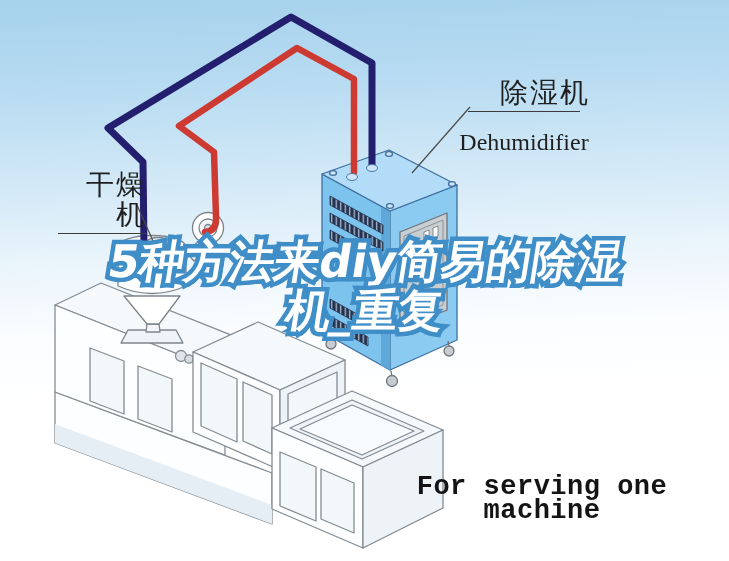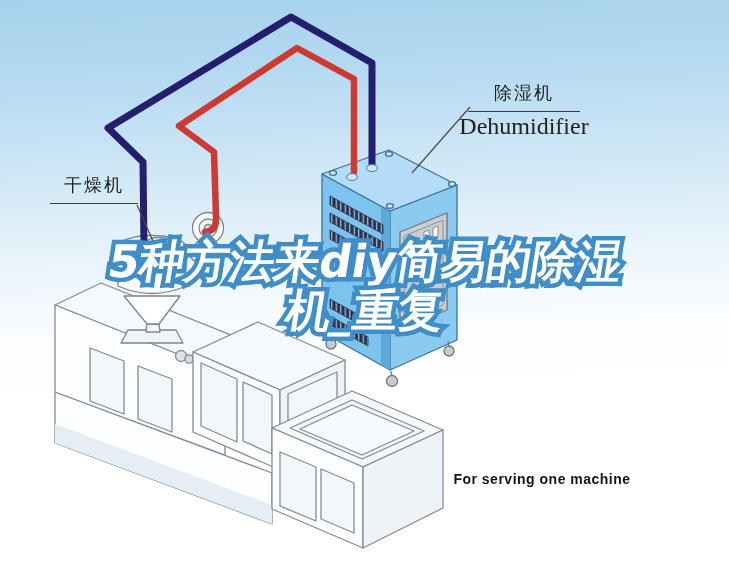--- a/index.html
+++ b/index.html
@@ -5,24 +5,24 @@
   html,body{margin:0;padding:0;}
   .screen{
     position:relative;width:729px;height:561px;overflow:hidden;
     background:linear-gradient(178deg,#a6d2ec 0%,#b5daf1 14%,#cfe7f6 30%,#e9f4fb 45%,#fbfdff 58%,#ffffff 70%,#ffffff 100%);
     font-family:"Liberation Sans",sans-serif;
   }
   svg.illu{position:absolute;left:0;top:0;}
 
   
   .part-label{position:absolute;text-align:center;color:#1f1f1f;}
-  .part-label .zh{display:block;font-size:18px;letter-spacing:2px;line-height:30px;font-weight:500;}
+  .part-label .zh{display:block;font-size:28px;letter-spacing:2px;line-height:30px;font-weight:500;text-align:right;}
   .part-label .rule{height:0;border-bottom:1.6px solid #3b3b3b;margin-top:3px;}
-  .part-label .en{display:block;font-family:"Liberation Serif",serif;font-size:23px;line-height:27px;margin-top:1px;}
-  .hopper-label{left:50px;top:170px;width:88px;}
+  .part-label .en{display:block;font-family:"Liberation Serif",serif;font-size:23px;line-height:27px;margin-top:17px;}
+  .hopper-label{left:58px;top:170px;width:88px;}
   .dehum-label{left:458px;top:78px;width:132px;}
   .dehum-label .rule{margin-left:10px;width:112px;}
   .dehum-label .en{font-size:24px;}
 
   
   .title{position:absolute;left:0;top:237px;width:729px;text-align:center;pointer-events:none;}
   .t-line{position:relative;height:49px;}
   .t-line span{
     position:absolute;left:50%;top:0;white-space:nowrap;
     transform:translateX(-50%) skewX(-9deg);
@@ -31,21 +31,21 @@
   }
   .t-outline{
     color:#3f8ec8;-webkit-text-stroke:9px #3f8ec8;
     text-shadow:3px 4px 0 #2f7bb4,4px 2px 0 #2f7bb4,-3px 3px 0 #3f8ec8,3px -3px 0 #3f8ec8,-3px -3px 0 #3f8ec8,4px 0 0 #3f8ec8,-4px 0 0 #3f8ec8,0 4px 0 #3f8ec8,0 -4px 0 #3f8ec8;
   }
   .t-fill{color:#ffffff;}
 
   
   .caption{position:absolute;left:400px;top:459px;width:284px;text-align:center;color:#141414;}
   .caption .zh{display:block;font-size:30px;font-weight:700;letter-spacing:1px;line-height:34px;}
-  .caption .en{display:block;font-family:Liberation Sans, sans-serif;font-weight:700;font-size:14px;line-height:24px;margin-top:8px;letter-spacing:0.5px;}
+  .caption .en{display:block;font-family:Liberation Mono, monospace;font-weight:700;font-size:27px;line-height:24px;margin-top:16px;letter-spacing:0.5px;}
 </style>
 </head>
 <body>
 
 <div class="screen">
 
   <svg class="illu" width="729" height="561" viewBox="0 0 729 561">
     <defs>
       <pattern id="vent" width="4.5" height="12" patternUnits="userSpaceOnUse">
         <rect width="4.5" height="12" fill="#243250"></rect>

